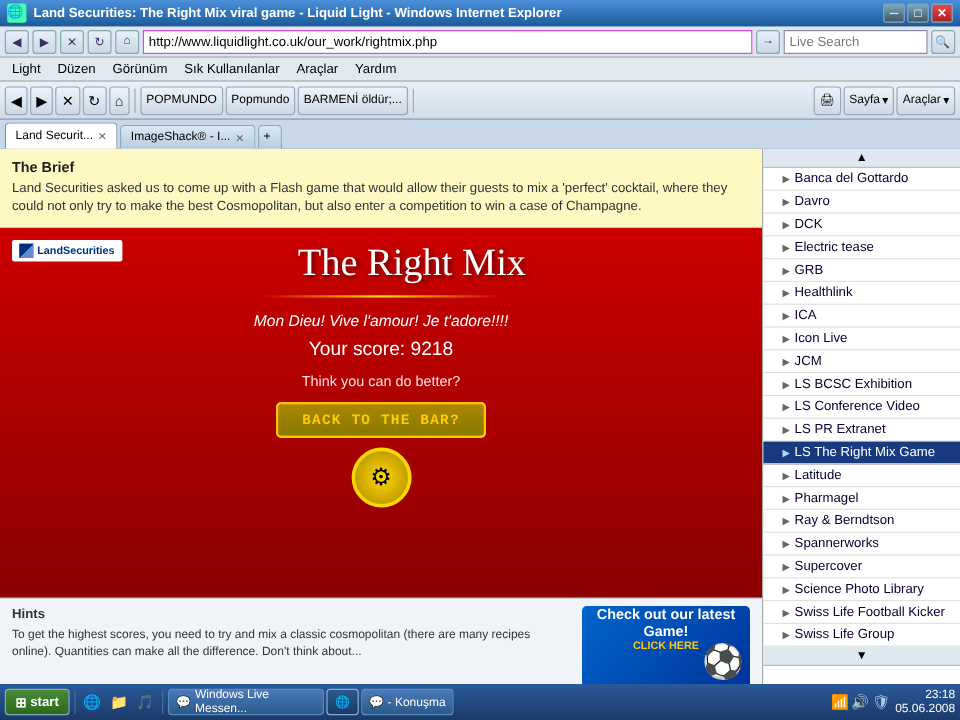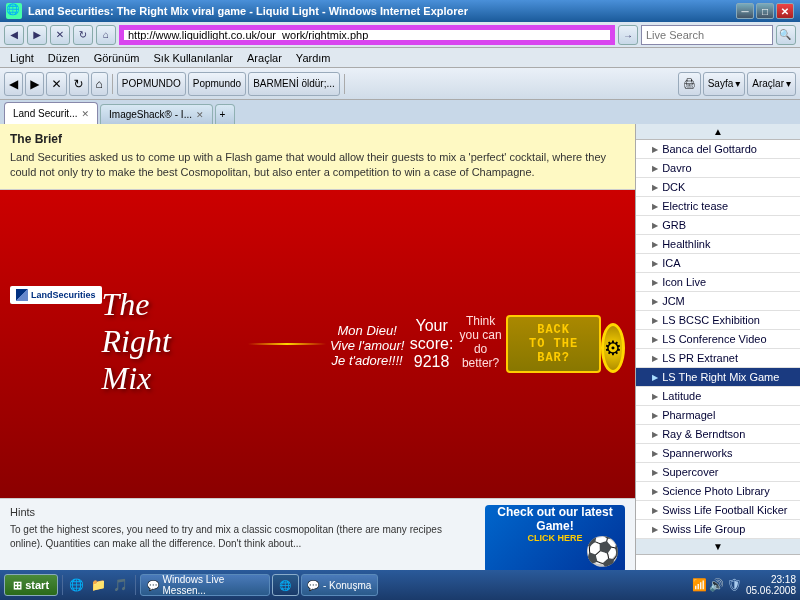--- a/index.html
+++ b/index.html
@@ -38,25 +38,25 @@
     .nav-btn {
       background: linear-gradient(to bottom, #e8f0f8, #c8d8e8);
       border: 1px solid #8aa;
       border-radius: 3px;
       height: 20px;
       min-width: 20px;
       display: flex; align-items: center; justify-content: center;
       cursor: pointer; font-size: 10px; color: #336;
     }
     .address-input {
-      flex: 1; height: 20px; border: 5px solid #d946ef;
+      flex: 1; height: 20px; border: 1px solid #d946ef;
       padding: 0 4px; font-size: 11px; background: white;
     }
     .search-input {
-      width: 132px; height: 20px; border: 1px solid #88a;
+      width: 120px; height: 20px; border: 1px solid #88a;
       padding: 0 4px; font-size: 11px; background: white;
     }
 
     
     .menu-bar {
       background: #e0e8f0;
       height: 20px;
       display: flex;
       align-items: center;
       padding: 0 4px;
@@ -141,25 +141,24 @@
       border-bottom: 1px solid #ccc;
     }
     .brief-title { font-weight: bold; font-size: 12px; color: #222; margin-bottom: 4px; }
     .brief-text { font-size: 11px; color: #333; line-height: 1.4; }
 
     
     .game-area {
       background: linear-gradient(to bottom, #cc0000, #8b0000);
       flex: 1;
       display: flex;
-      flex-direction: row;
+      flex-direction: column;
       align-items: center;
       padding: 10px;
       position: relative;
-      justify-content: flex-end;
     }
     .game-header {
       display: flex;
       align-items: flex-start;
       width: 100%;
       margin-bottom: 5px;
     }
     .land-securities-logo {
       background: white;
       padding: 3px 6px;
@@ -170,21 +169,20 @@
       display: flex;
       align-items: center;
       gap: 3px;
     }
     .logo-square {
       width: 12px; height: 12px;
       background: linear-gradient(135deg, #003080 50%, #6688cc 50%);
     }
     .game-title {
       font-family: Georgia, serif;
-      font-style: italic;
       font-size: 32px;
       color: white;
       text-shadow: 2px 2px 4px rgba(0,0,0,0.5);
       margin: 0 auto;
       padding-right: 40px;
     }
     .game-divider {
       width: 200px;
       height: 2px;
       background: linear-gradient(to right, transparent, #ffd700, transparent);
@@ -239,21 +237,21 @@
     
     .bottom-section {
       background: #f0f4f8;
       padding: 6px 10px;
       display: flex;
       gap: 8px;
       border-top: 1px solid #ccc;
       height: 80px;
     }
     .hints-text { flex: 1; font-size: 10px; color: #333; line-height: 1.4; }
-    .hints-title { font-weight: normal; font-size: 11px; margin-bottom: 3px; }
+    .hints-title { font-weight: bold; font-size: 11px; margin-bottom: 3px; }
     .banner {
       width: 140px;
       height: 68px;
       background: linear-gradient(135deg, #0066cc, #003399);
       border-radius: 4px;
       display: flex;
       flex-direction: column;
       align-items: center;
       justify-content: flex-start;
       color: white;

